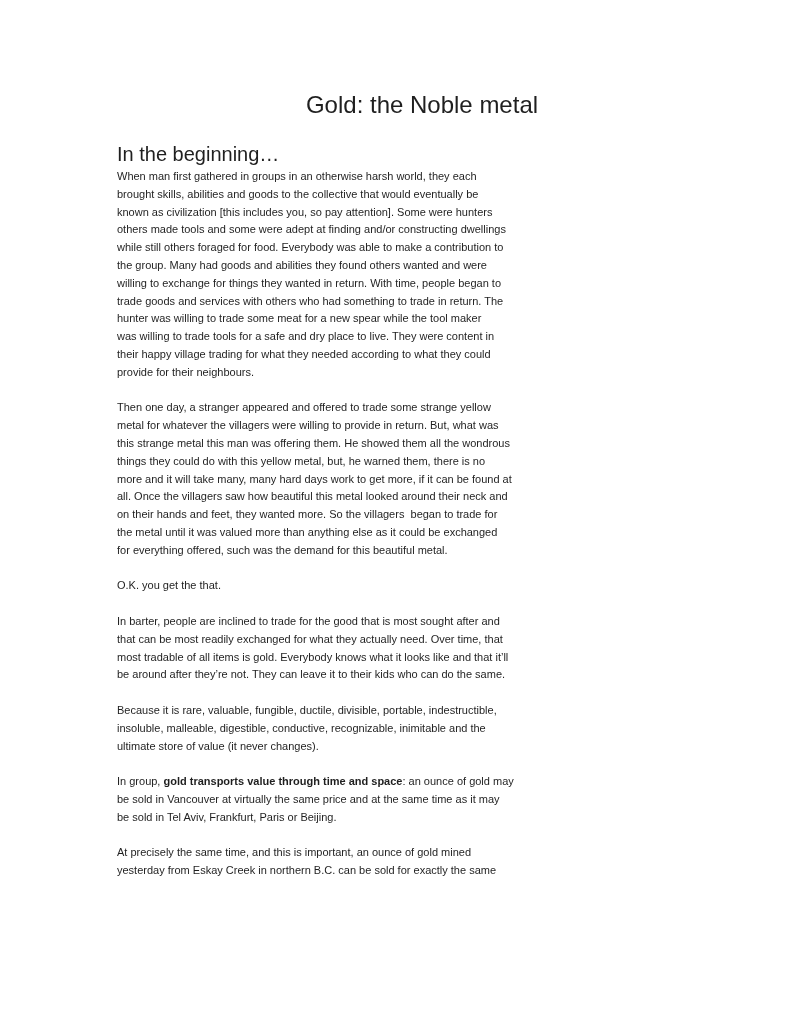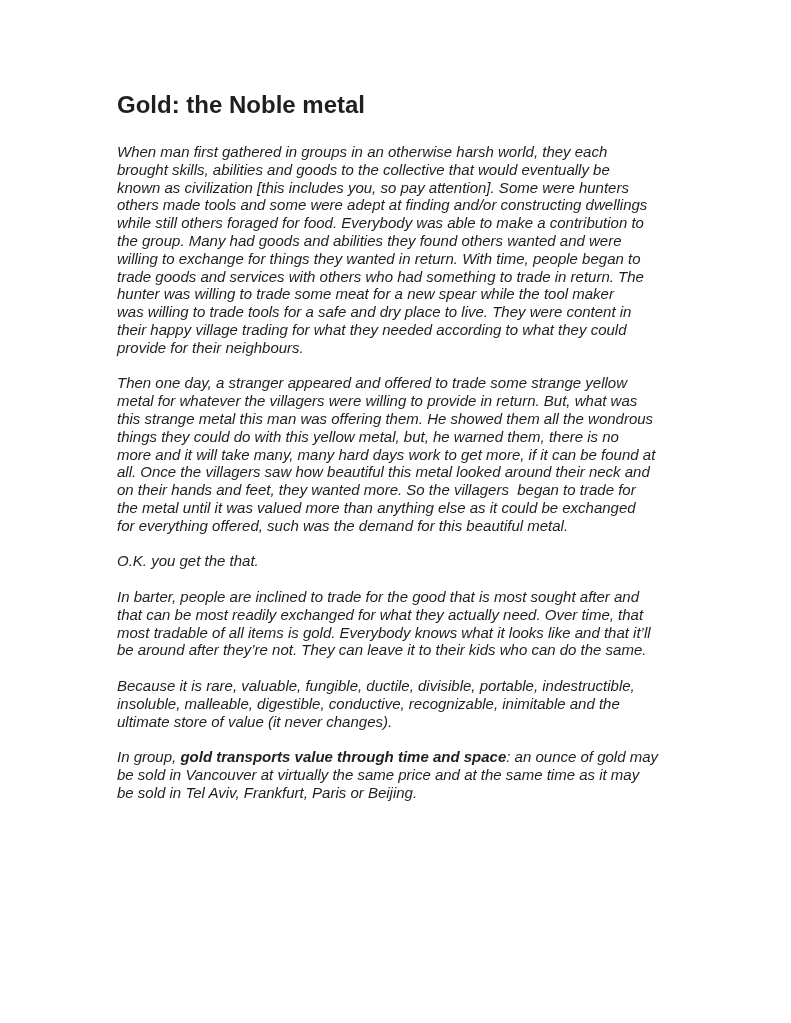--- a/index.html
+++ b/index.html
@@ -17,50 +17,51 @@
     overflow: hidden;
   }
   .content {
     position: absolute;
     left: 117px;
     top: 91px;
     width: 610px;
   }
   .doc-title {
     font-size: 24px;
-    font-weight: 700;
+    font-weight: 400;
     line-height: 28px;
     margin: 0 0 24px 0;
     white-space: pre-wrap;
+    text-align: center;
   }
   .section-heading {
     font-size: 20px;
     font-weight: 400;
     line-height: 23px;
     margin: 0 0 2px 0;
     white-space: pre-wrap;
   }
   .para {
-    font-size: 15px;
+    font-size: 11px;
     font-weight: 400;
     line-height: 17.8px;
     margin: 0 0 17.8px 0;
     white-space: pre-wrap;
-    font-style: italic;
   }
   .para strong {
     font-weight: 700;
   }
 </style>
 </head>
 <body>
 
 <div class="page">
   <div class="content">
     <h1 class="doc-title">Gold: the Noble metal</h1>
+    <h2 class="section-heading">In the beginning…</h2>
     <p class="para">When man first gathered in groups in an otherwise harsh world, they each
 brought skills, abilities and goods to the collective that would eventually be
 known as civilization [this includes you, so pay attention]. Some were hunters
 others made tools and some were adept at finding and/or constructing dwellings
 while still others foraged for food. Everybody was able to make a contribution to
 the group. Many had goods and abilities they found others wanted and were
 willing to exchange for things they wanted in return. With time, people began to
 trade goods and services with others who had something to trade in return. The
 hunter was willing to trade some meat for a new spear while the tool maker
 was willing to trade tools for a safe and dry place to live. They were content in
@@ -79,14 +80,16 @@
     <p class="para">In barter, people are inclined to trade for the good that is most sought after and
 that can be most readily exchanged for what they actually need. Over time, that
 most tradable of all items is gold. Everybody knows what it looks like and that it’ll
 be around after they’re not. They can leave it to their kids who can do the same.</p>
     <p class="para">Because it is rare, valuable, fungible, ductile, divisible, portable, indestructible,
 insoluble, malleable, digestible, conductive, recognizable, inimitable and the
 ultimate store of value (it never changes).</p>
     <p class="para"><span>In group, </span><strong>gold transports value through time and space</strong><span>: an ounce of gold may
 be sold in Vancouver at virtually the same price and at the same time as it may
 be sold in Tel Aviv, Frankfurt, Paris or Beijing.</span></p>
+    <p class="para">At precisely the same time, and this is important, an ounce of gold mined
+yesterday from Eskay Creek in northern B.C. can be sold for exactly the same</p>
   </div>
 </div>
 
 </body></html>

